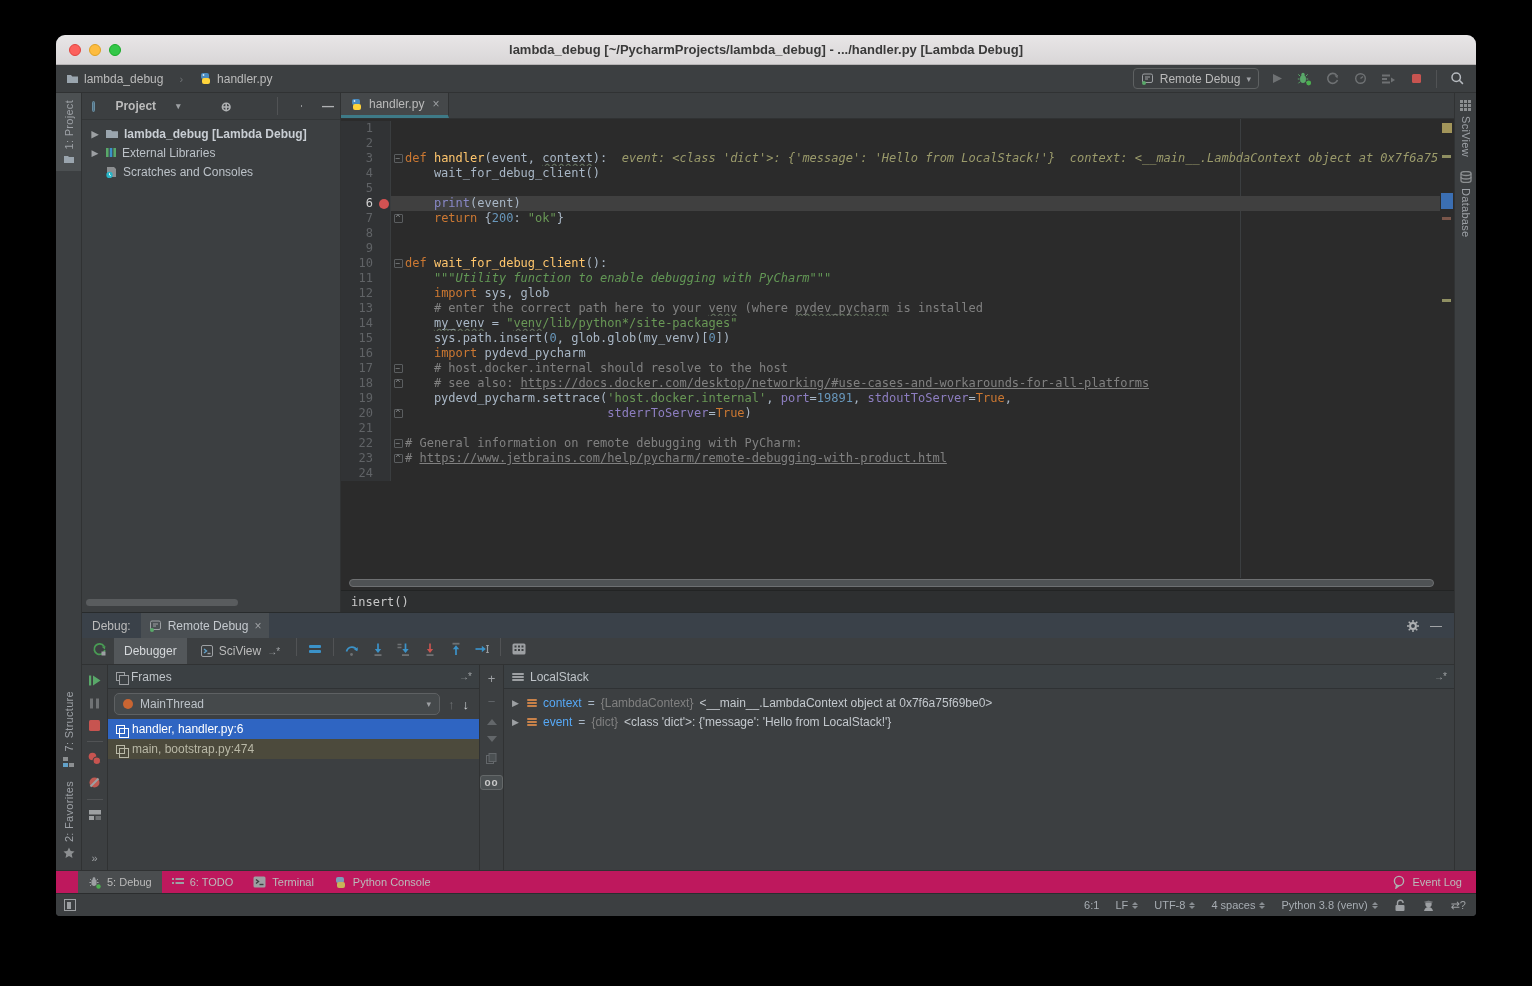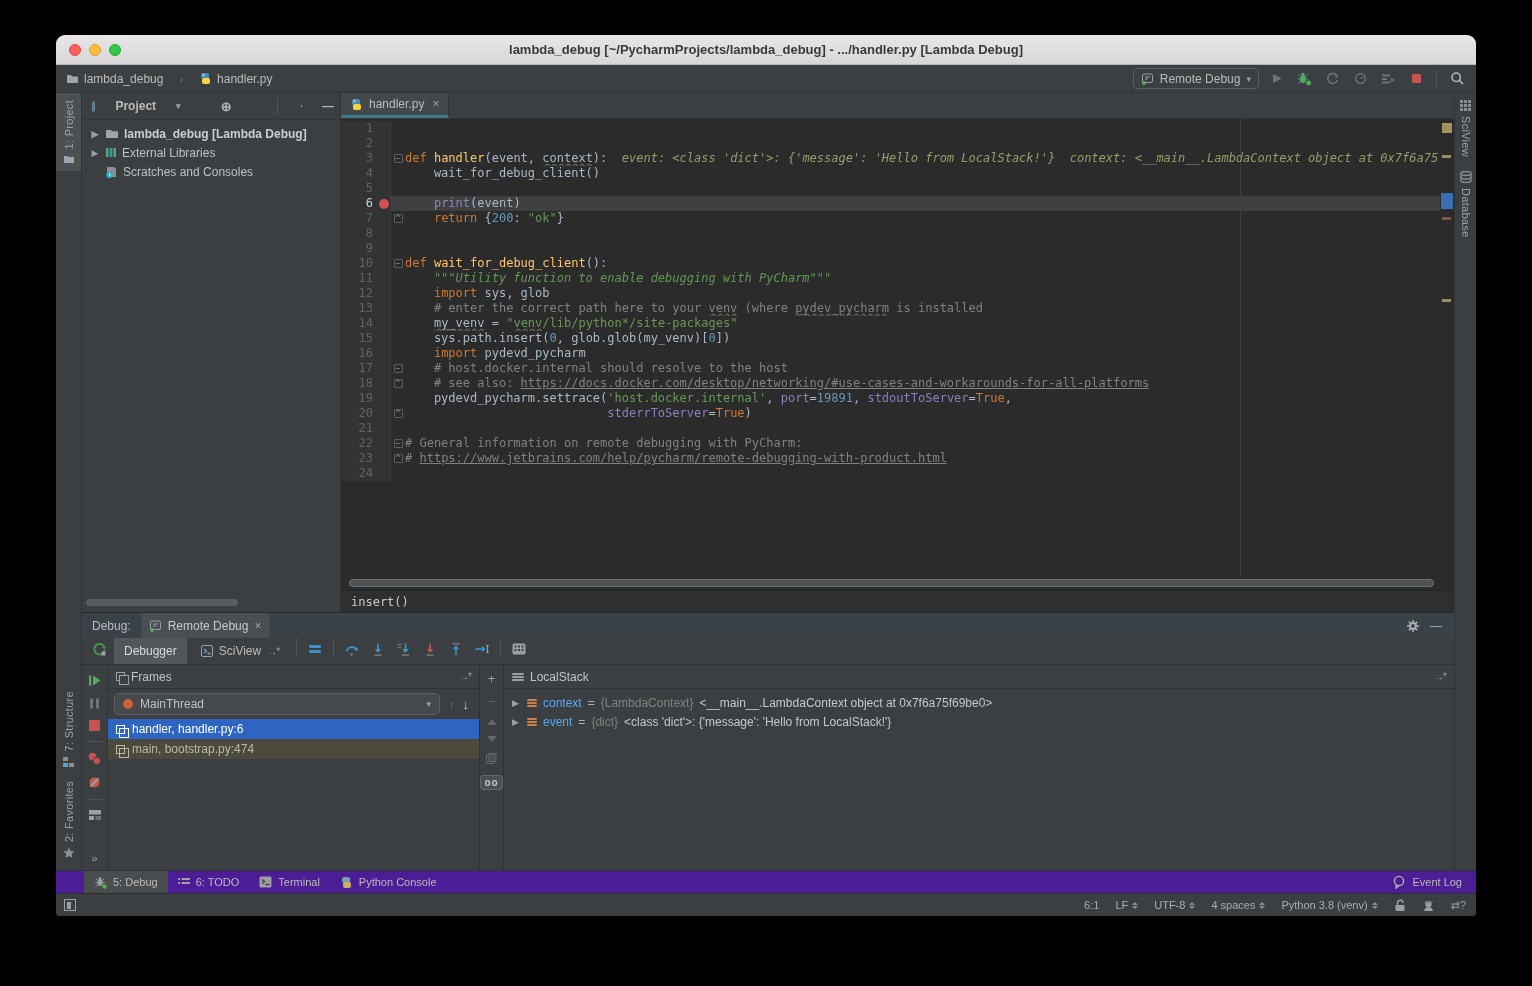--- a/index.html
+++ b/index.html
@@ -138,22 +138,22 @@
   .var-list { padding-top:4px; font-size:12px; }
   .var-row { height:19px; display:flex; align-items:center; gap:6px; padding-left:8px; white-space:nowrap; }
   .var-row .arrow { color:#9da0a3; font-size:9px; width:9px; }
   .var-ico { width:10px; height:8px; display:flex; flex-direction:column; justify-content:space-between; flex:0 0 10px; }
   .var-ico i { height:2px; background:#c8824a; border-radius:1px; }
   .vname { color:#56a8f5; } .veq { color:#a9b7c6; } .vtype { color:#808080; } .vval { color:#c3c8cd; }
   .hamb { width:12px; height:8px; display:flex; flex-direction:column; justify-content:space-between; }
   .hamb i { height:2px; background:#9da0a3; border-radius:1px; }
   .hamb.blue i { background:#3b92c8; height:3px; }
   
-  .bottom-bar { height:23px; flex:0 0 23px; border-top:1px solid #303233; background:#4c1d95;
-                display:flex; align-items:stretch; padding-left:28px; font-size:11px; color:#bbbbbb; }
+  .bottom-bar { height:23px; flex:0 0 23px; border-top:1px solid #303233; background:#be185d;
+                display:flex; align-items:stretch; padding-left:22px; font-size:11px; color:#bbbbbb; }
   .btab { display:flex; align-items:center; gap:6px; padding:0 10px; }
   .btab.active { background:#4a4d4f; }
   .bbar-right { margin-left:auto; display:flex; align-items:center; gap:6px; padding-right:14px; }
   .status-bar { height:23px; flex:0 0 23px; border-top:1px solid #2b2d2e; background:#3c3f41;
                 display:flex; align-items:center; font-size:11px; color:#a7adb3; padding:0 10px 0 8px; }
   .sb-right { margin-left:auto; display:flex; align-items:center; gap:16px; }
   .sb-item { display:flex; align-items:center; gap:4px; }
   .updown { display:inline-flex; flex-direction:column; gap:1px; }
   .updown i { width:0; height:0; border-left:3px solid transparent; border-right:3px solid transparent; }
   .updown i.u { border-bottom:3px solid #8a8f94; }

